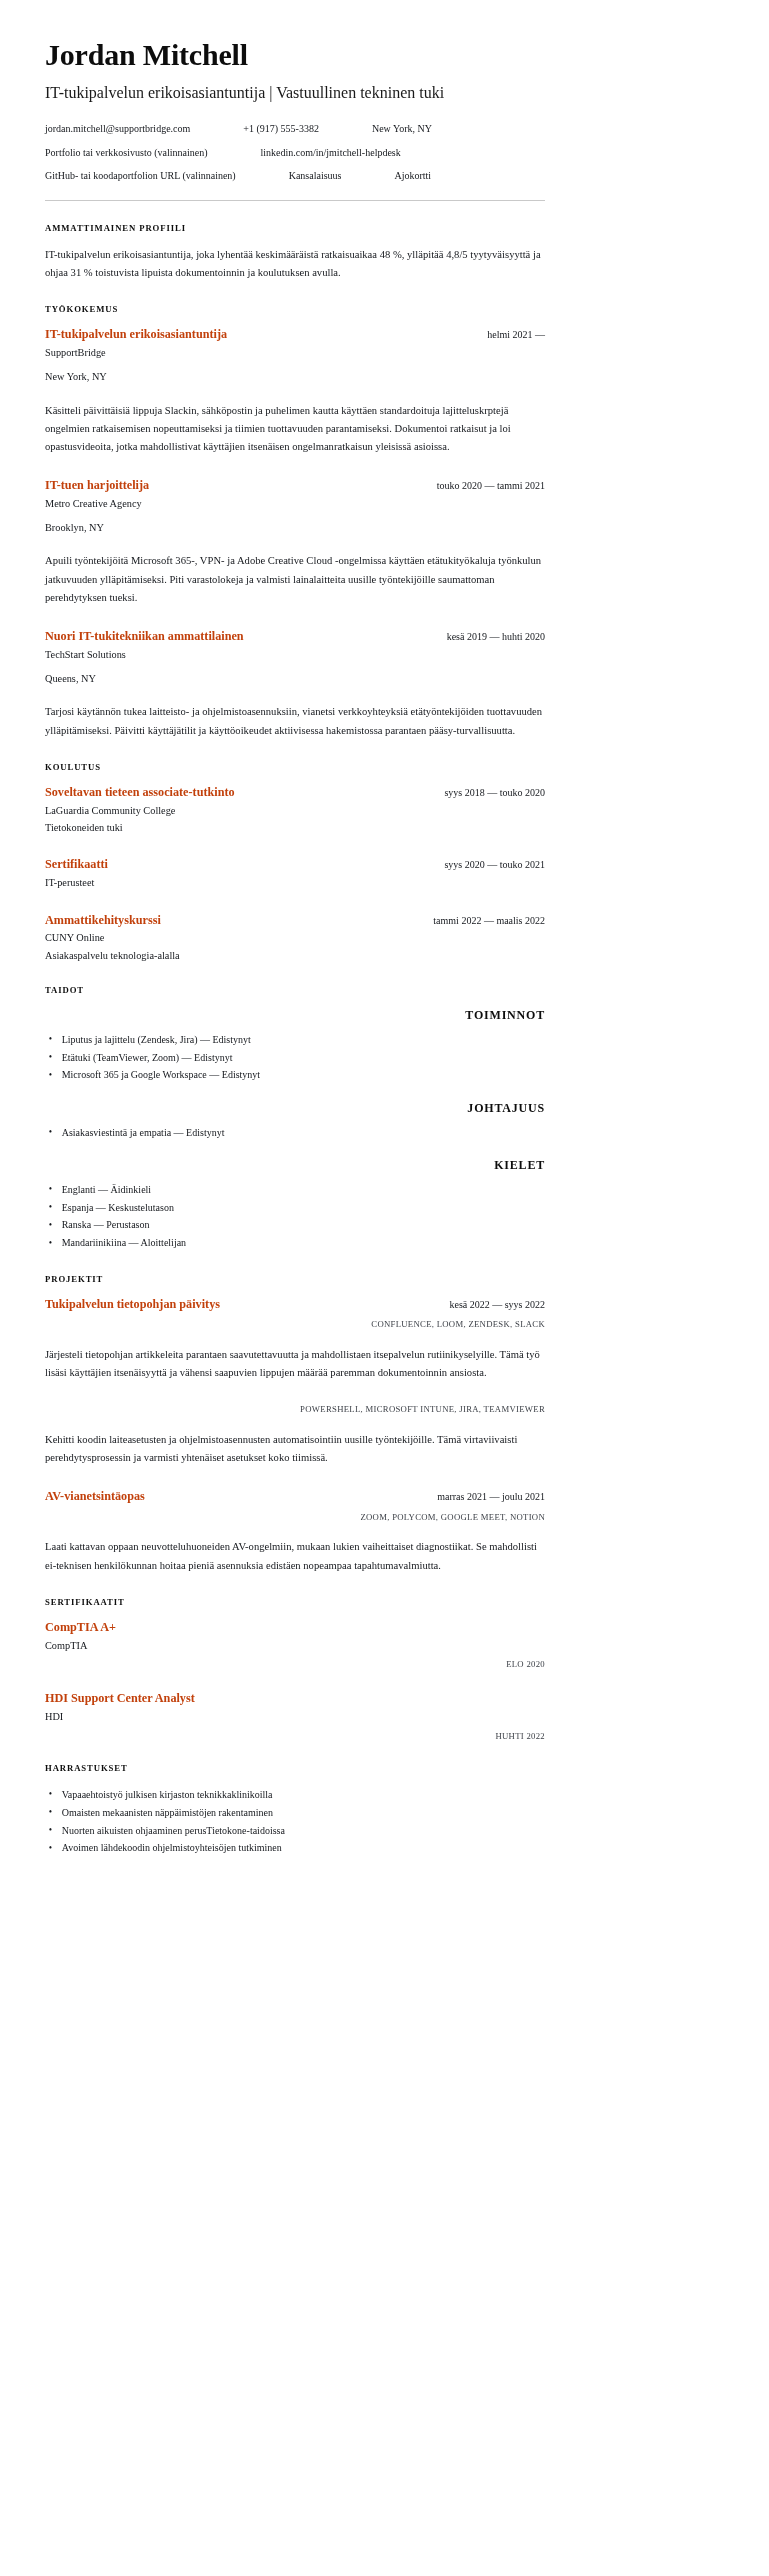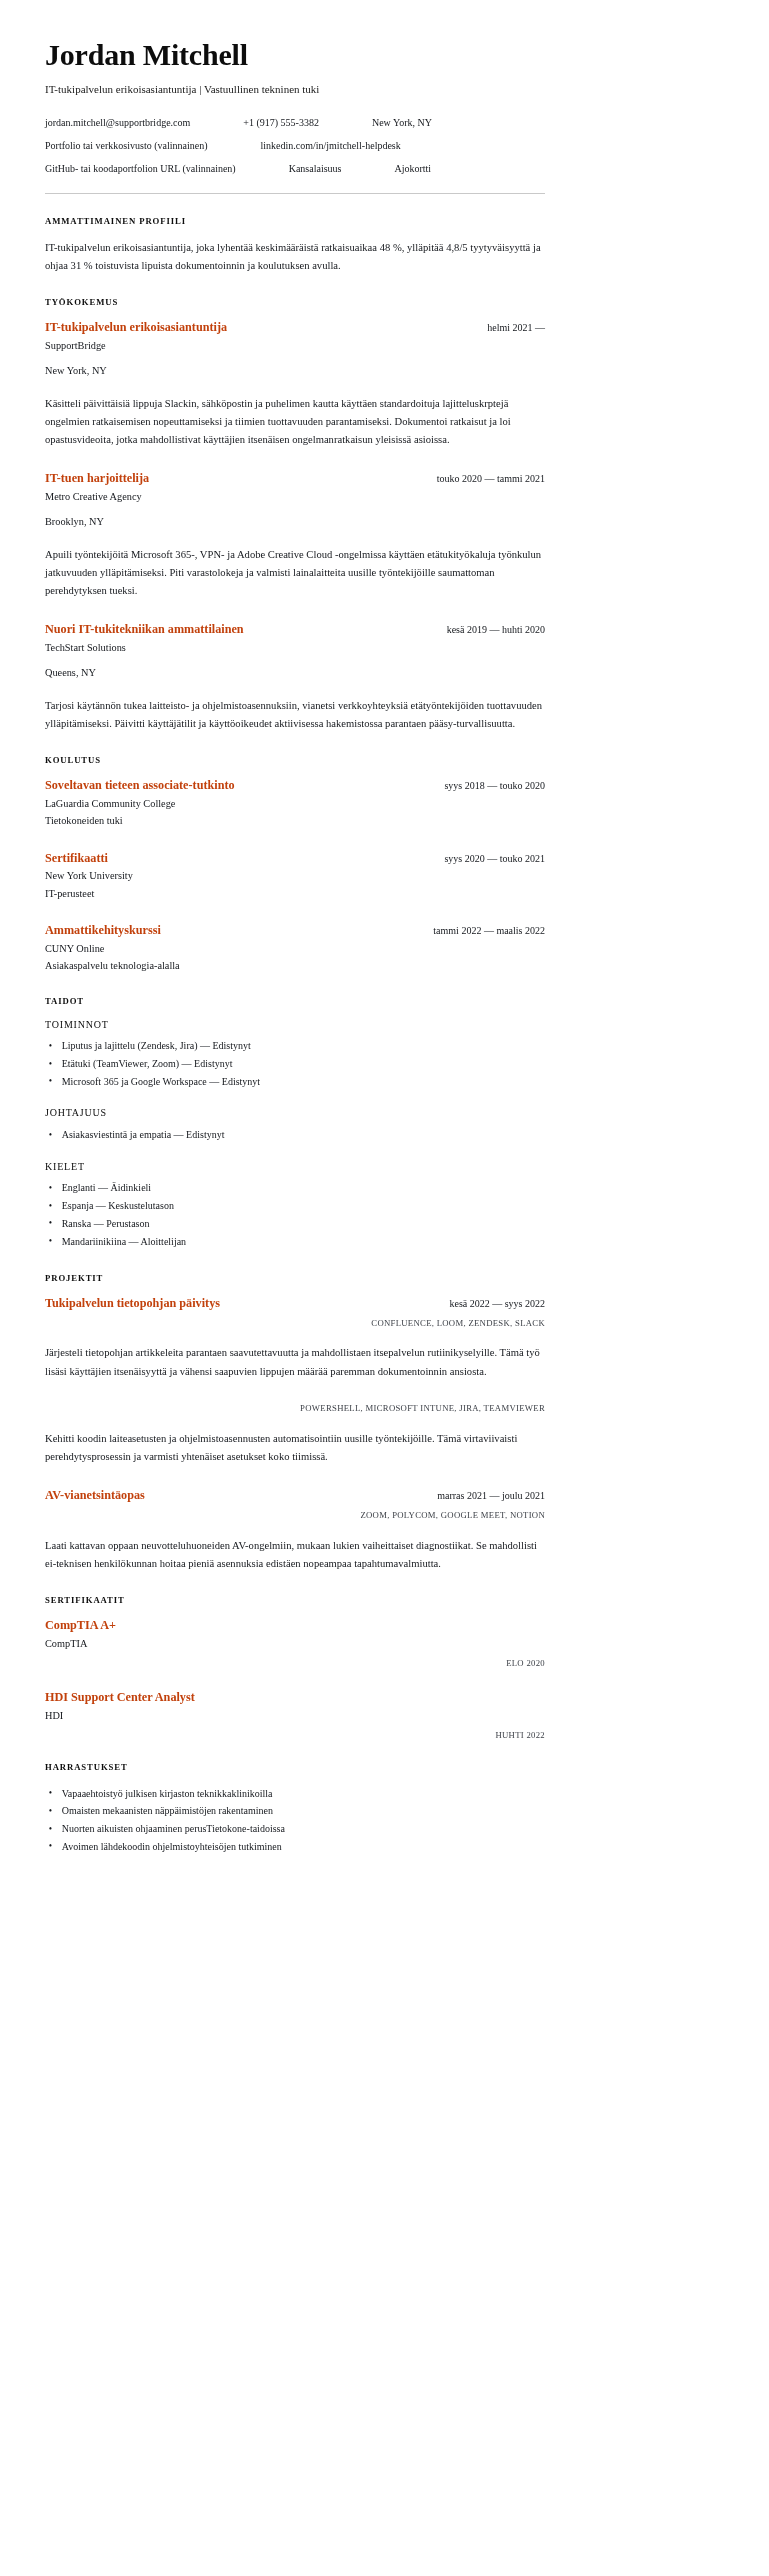--- a/index.html
+++ b/index.html
@@ -24,21 +24,21 @@
   
   .name {
     font-size: 30px;
     font-weight: bold;
     letter-spacing: -0.2px;
     line-height: 1.12;
     margin: 0 0 10.3px 0;
     color: #0d0d0d;
   }
   .headline {
-    font-size: 11px;
+    font-size: 16px;
     line-height: 1.35;
     margin: 0 0 18px 0;
     color: #1a1a1a;
   }
   .contact-row {
     display: flex;
     flex-wrap: wrap;
     align-items: baseline;
     font-size: 10px;
     line-height: 1.5;
@@ -127,26 +127,27 @@
     line-height: 1.72;
     margin: 16.7px 0 0 0;
     color: #15181d;
     max-width: 641px;
   }
 
   
   .skill-group { margin-bottom: 16.7px; }
   .skill-group:last-child { margin-bottom: 0; }
   .skill-group-title {
-    font-size: 10px;
-    font-weight: normal;
+    font-size: 12px;
+    font-weight: bold;
     letter-spacing: 0.8px;
     text-transform: uppercase;
     margin: 0 0 7.7px 0;
     color: #0d0d0d;
+    text-align: right;
   }
   ul.bullets {
     list-style: none;
     margin: 0;
     padding: 0;
   }
   ul.bullets li {
     position: relative;
     font-size: 10px;
     line-height: 1.78;
@@ -240,21 +241,20 @@
       </div>
       <p class="entry-org">LaGuardia Community College</p>
       <p class="entry-sub">Tietokoneiden tuki</p>
     </div>
 
     <div class="entry">
       <div class="entry-head">
         <h3 class="entry-title">Sertifikaatti</h3>
         <span class="entry-dates">syys 2020 — touko 2021</span>
       </div>
-      <p class="entry-org">New York University</p>
       <p class="entry-sub">IT-perusteet</p>
     </div>
 
     <div class="entry">
       <div class="entry-head">
         <h3 class="entry-title">Ammattikehityskurssi</h3>
         <span class="entry-dates">tammi 2022 — maalis 2022</span>
       </div>
       <p class="entry-org">CUNY Online</p>
       <p class="entry-sub">Asiakaspalvelu teknologia-alalla</p>

